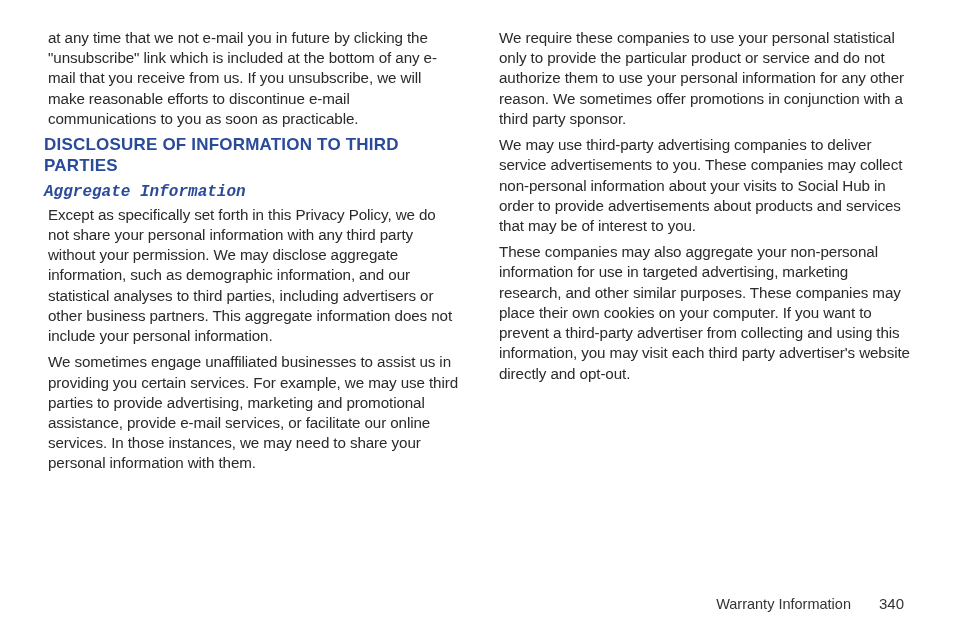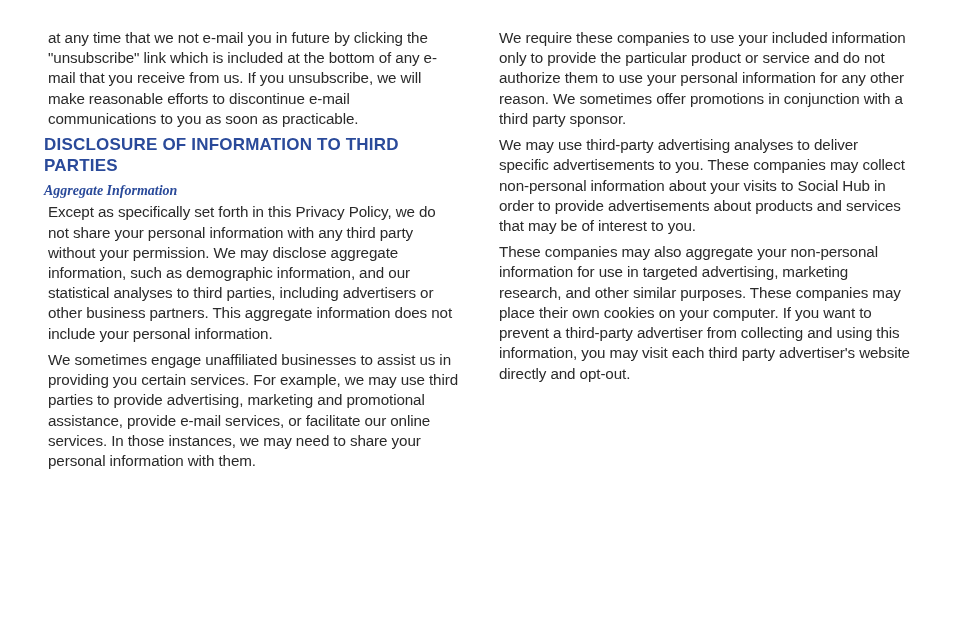--- a/index.html
+++ b/index.html
@@ -34,24 +34,24 @@
     font-weight: 900;
     font-size: 17px;
     line-height: 1.22;
     color: #2a4a9a;
     letter-spacing: 0.2px;
     margin-top: 0;
     margin-bottom: 4px;
     text-transform: uppercase;
   }
   .h2 {
-    font-family: Liberation Serif, serif;
+    font-family: Liberation Mono, monospace;
     font-style: italic;
     font-weight: 700;
-    font-size: 14px;
+    font-size: 16px;
     line-height: 1.2;
     color: #2a4a9a;
     margin-top: 2px;
     margin-bottom: 3px;
     letter-spacing: 0px;
     padding-left: 0;
   }
   .footer {
     display: flex;
     justify-content: flex-end;
@@ -80,23 +80,27 @@
       <div class="para-block">
         <p class="body-text">Except as specifically set forth in this Privacy Policy, we do not share your personal information with any third party without your permission. We may disclose aggregate information, such as demographic information, and our statistical analyses to third parties, including advertisers or other business partners. This aggregate information does not include your personal information.</p>
       </div>
       <div class="para-block">
         <p class="body-text">We sometimes engage unaffiliated businesses to assist us in providing you certain services. For example, we may use third parties to provide advertising, marketing and promotional assistance, provide e-mail services, or facilitate our online services. In those instances, we may need to share your personal information with them.</p>
       </div>
     </div>
 
     <div class="col">
       <div class="para-block">
-        <p class="body-text">We require these companies to use your included information only to provide the particular product or service and do not authorize them to use your personal information for any other reason. We sometimes offer promotions in conjunction with a third party sponsor.</p>
+        <p class="body-text">We require these companies to use your personal statistical only to provide the particular product or service and do not authorize them to use your personal information for any other reason. We sometimes offer promotions in conjunction with a third party sponsor.</p>
       </div>
       <div class="para-block">
-        <p class="body-text">We may use third-party advertising analyses to deliver specific advertisements to you. These companies may collect non-personal information about your visits to Social Hub in order to provide advertisements about products and services that may be of interest to you.</p>
+        <p class="body-text">We may use third-party advertising companies to deliver service advertisements to you. These companies may collect non-personal information about your visits to Social Hub in order to provide advertisements about products and services that may be of interest to you.</p>
         <p class="body-text">These companies may also aggregate your non-personal information for use in targeted advertising, marketing research, and other similar purposes. These companies may place their own cookies on your computer. If you want to prevent a third-party advertiser from collecting and using this information, you may visit each third party advertiser's website directly and opt-out.</p>
       </div>
     </div>
 
   </div>
 
+  <div class="footer">
+    <span>Warranty Information</span>
+    <span class="pg">340</span>
+  </div>
 </div>
 
 </body></html>

